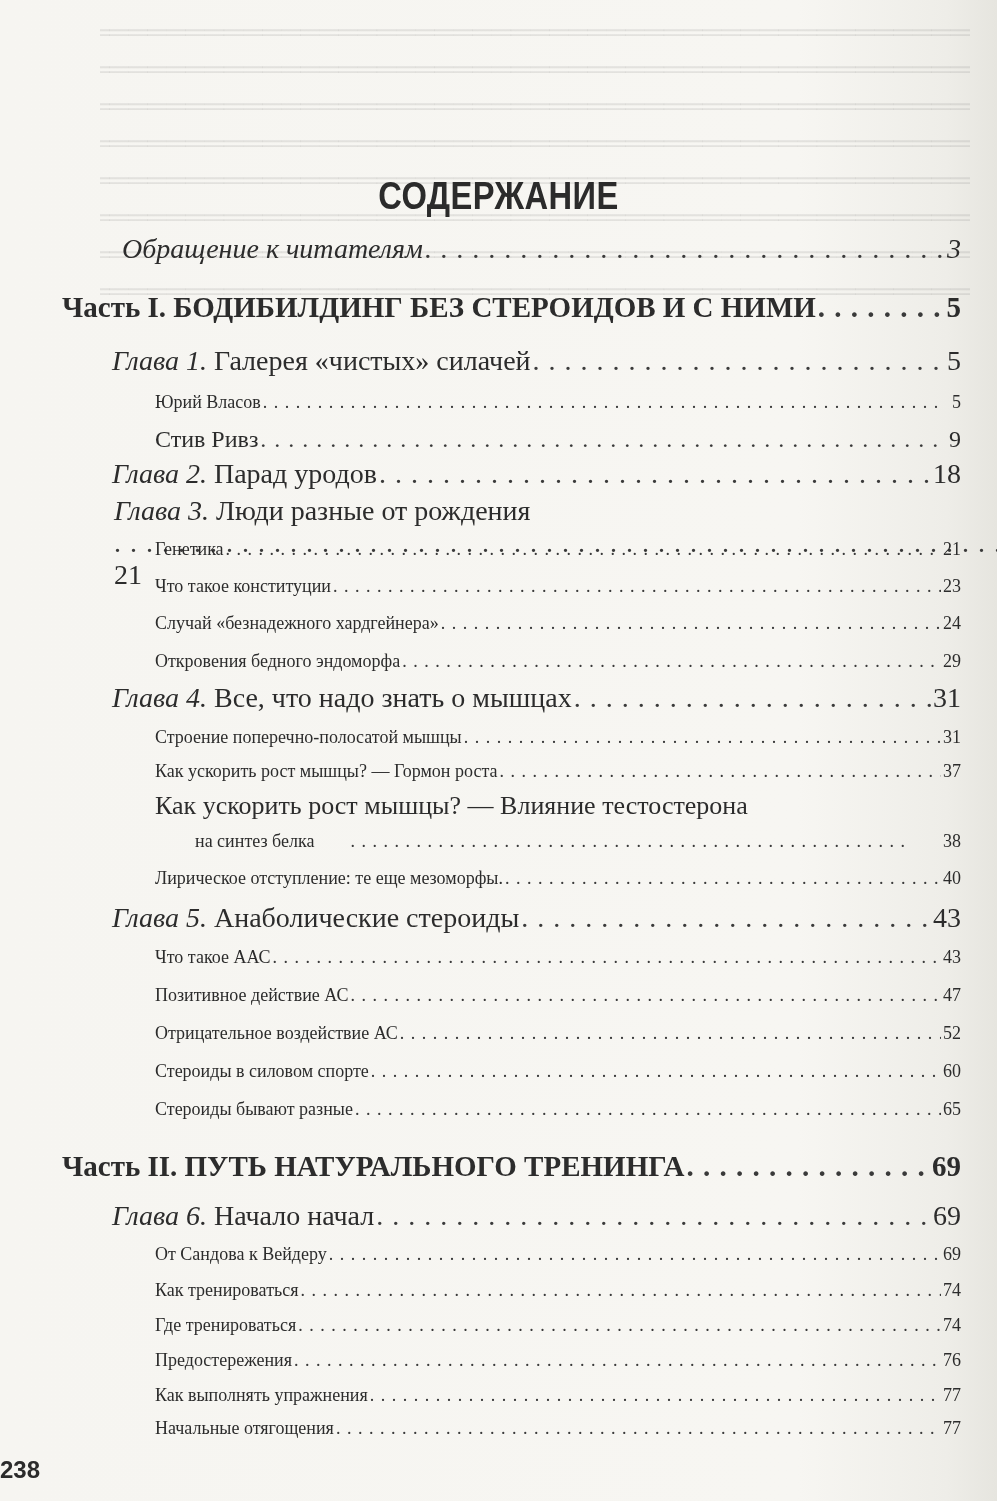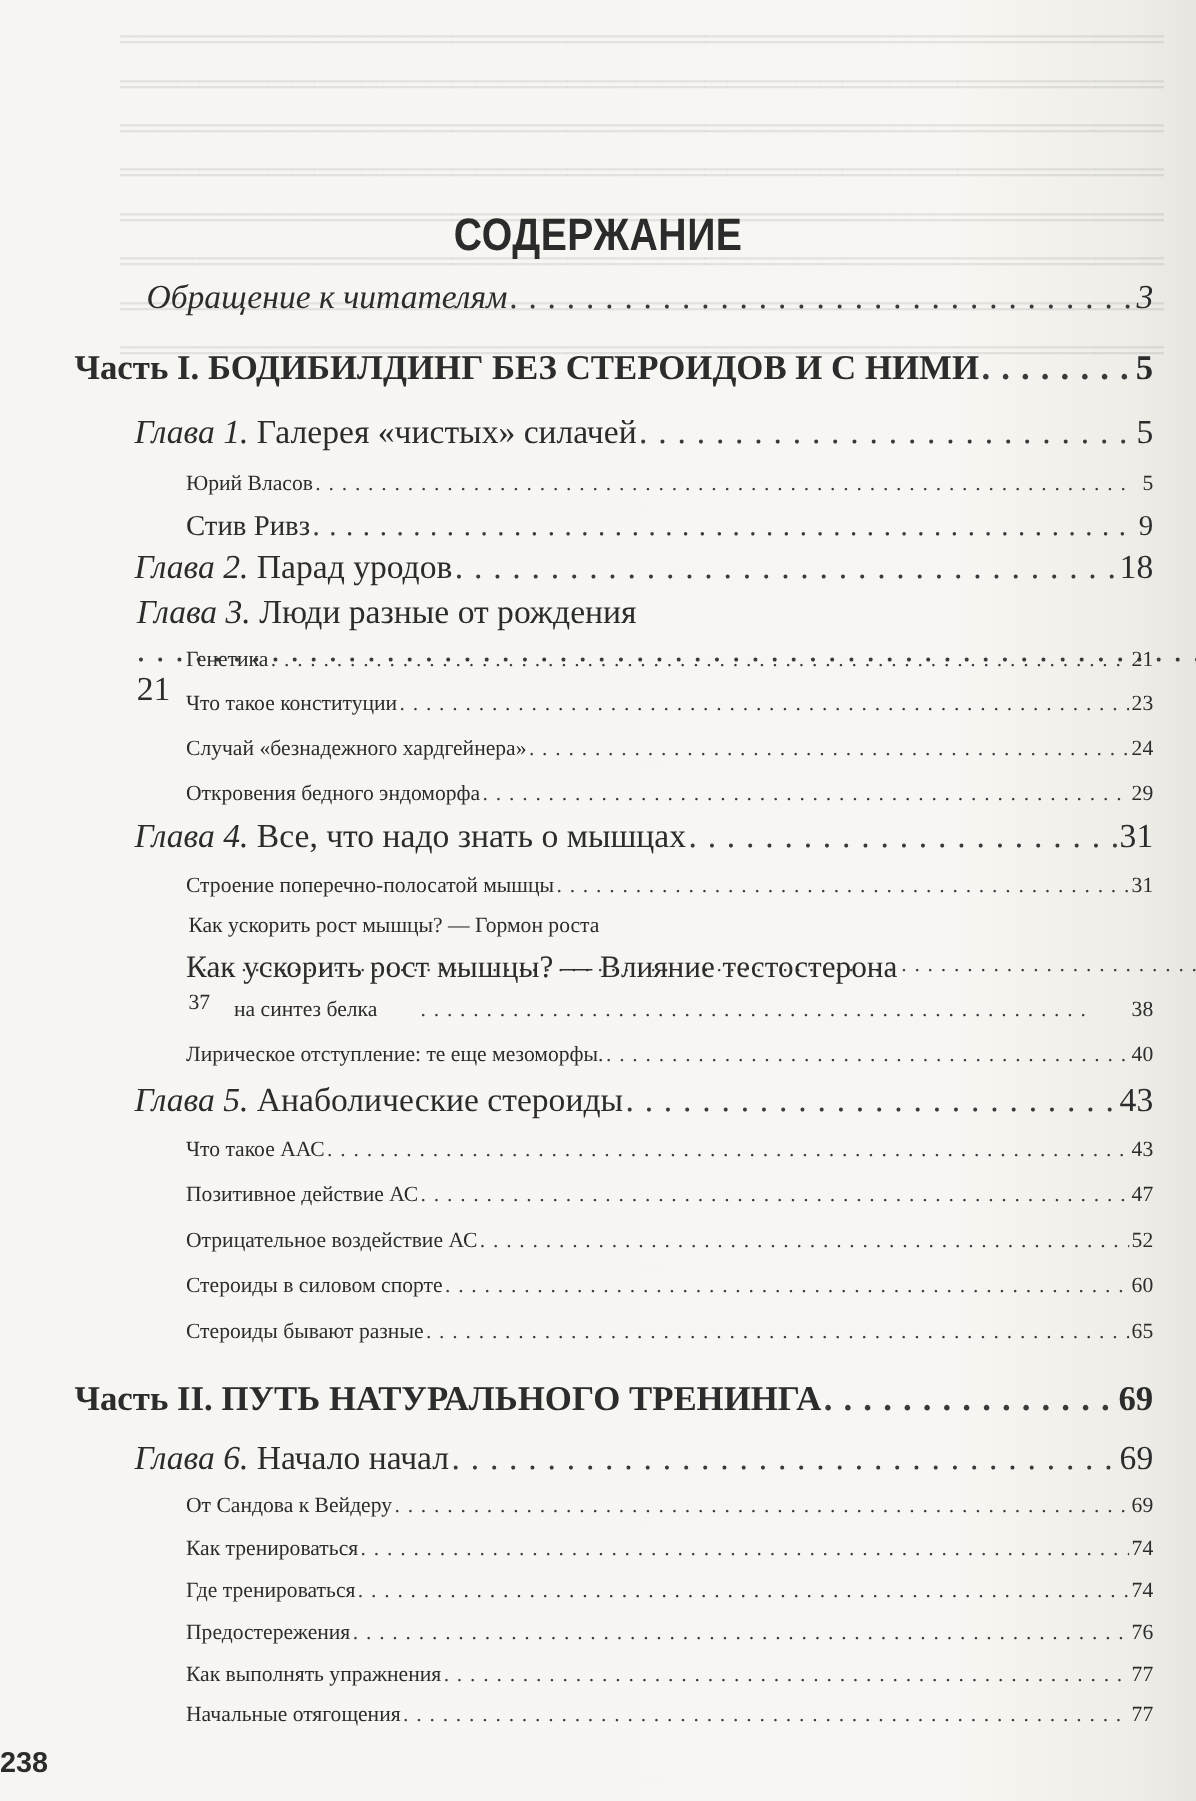--- a/index.html
+++ b/index.html
@@ -201,21 +201,21 @@
     <div class="row level-chapter" style="top: 682px;">
       <span class="label"><span class="chap-prefix">Глава 4.</span> <span>Все, что надо знать о мышцах</span></span>
       <span class="leader"></span>
       <span class="page-num">31</span>
     </div>
     <div class="row level-section" style="top: 721px; justify-content: flex-end;">
       <span class="label"><span>Строение поперечно-полосатой мышцы</span></span>
       <span class="leader"></span>
       <span class="page-num">31</span>
     </div>
-    <div class="row level-section" style="top: 755px; flex-direction: column;">
+    <div class="row level-section" style="top: 755px;">
       <span class="label"><span>Как ускорить рост мышцы? — Гормон роста</span></span>
       <span class="leader"></span>
       <span class="page-num">37</span>
     </div>
     <div class="multi-first" style="top: 790px;">Как ускорить рост мышцы? — Влияние тестостерона</div>
     <div class="row level-section" style="top: 825px; left: 195px; gap: 34px;">
       <span class="label"><span>на синтез белка</span></span>
       <span class="leader"></span>
       <span class="page-num">38</span>
     </div>

